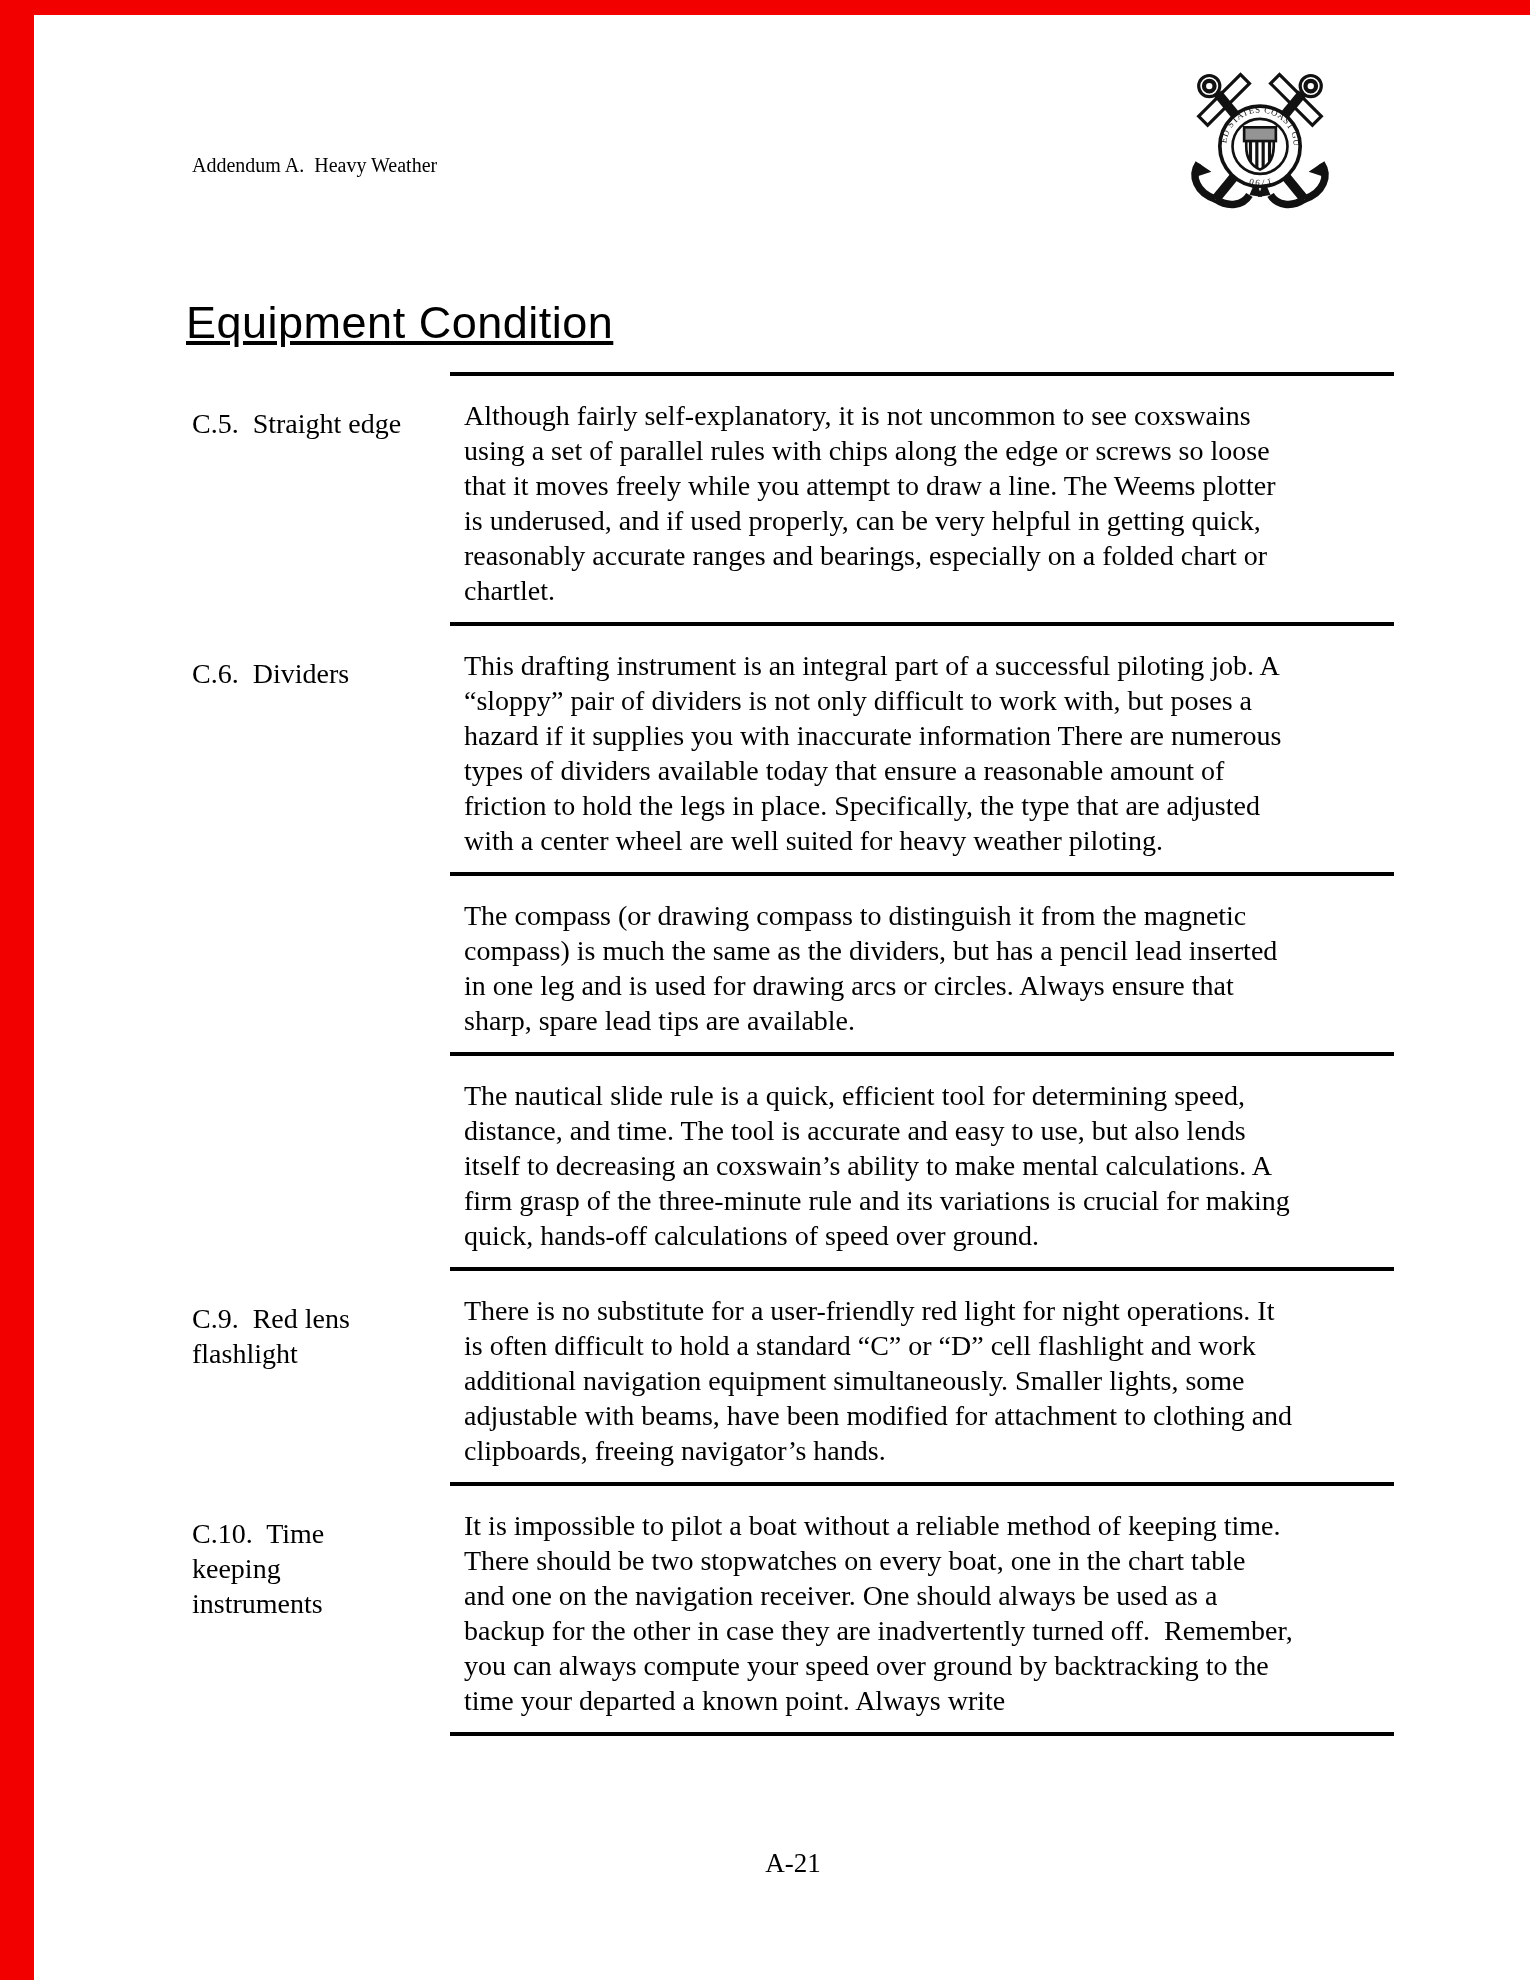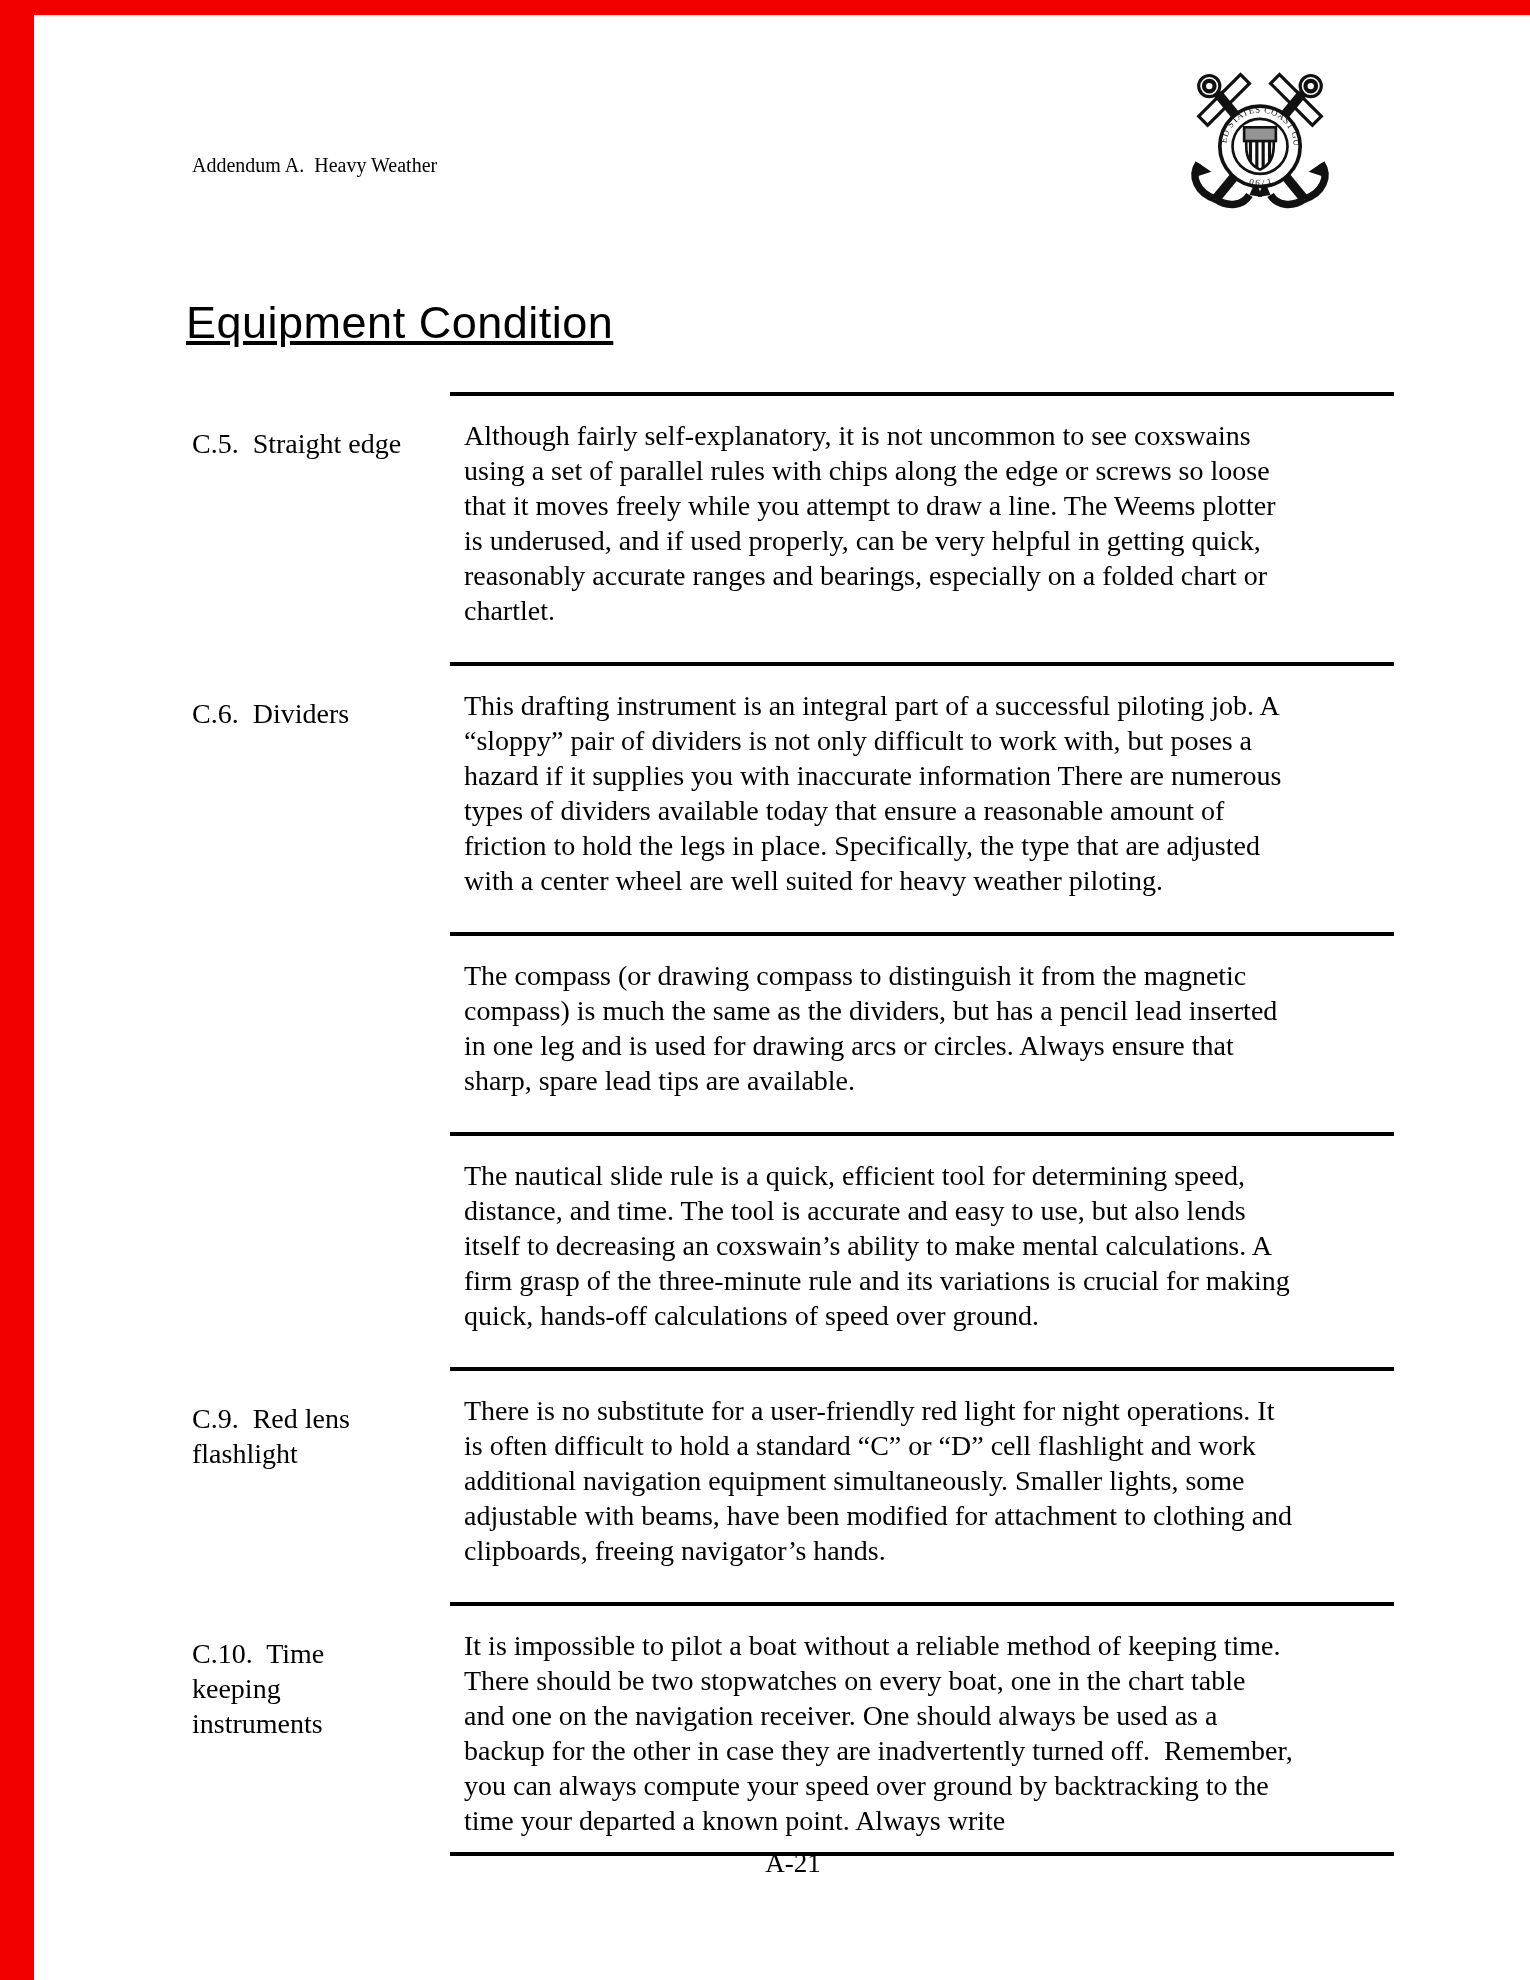--- a/index.html
+++ b/index.html
@@ -36,21 +36,21 @@
     font-family:"Liberation Sans", sans-serif;
     font-size:45px; line-height:50px;
     letter-spacing:0.5px;
     font-weight:400;
     text-decoration:underline;
   }
   .content {
     position:absolute; left:192px; top:372px;
     width:1202px;
   }
-  .row { display:grid; grid-template-columns:258px 944px;margin-top:20px; }
+  .row { display:grid; grid-template-columns:258px 944px; }
   .rule {
     grid-row:1; grid-column:2;
     height:4px; background:#000;
   }
   .cell-label {
     grid-row:2; grid-column:1;
     padding-top:30px;
     font-size:28px; line-height:35px;
     white-space:pre-wrap;
   }

